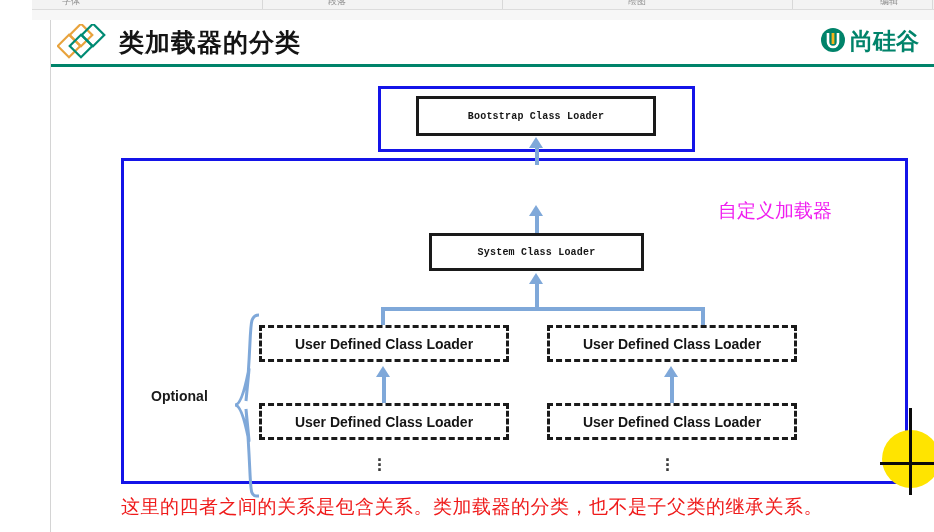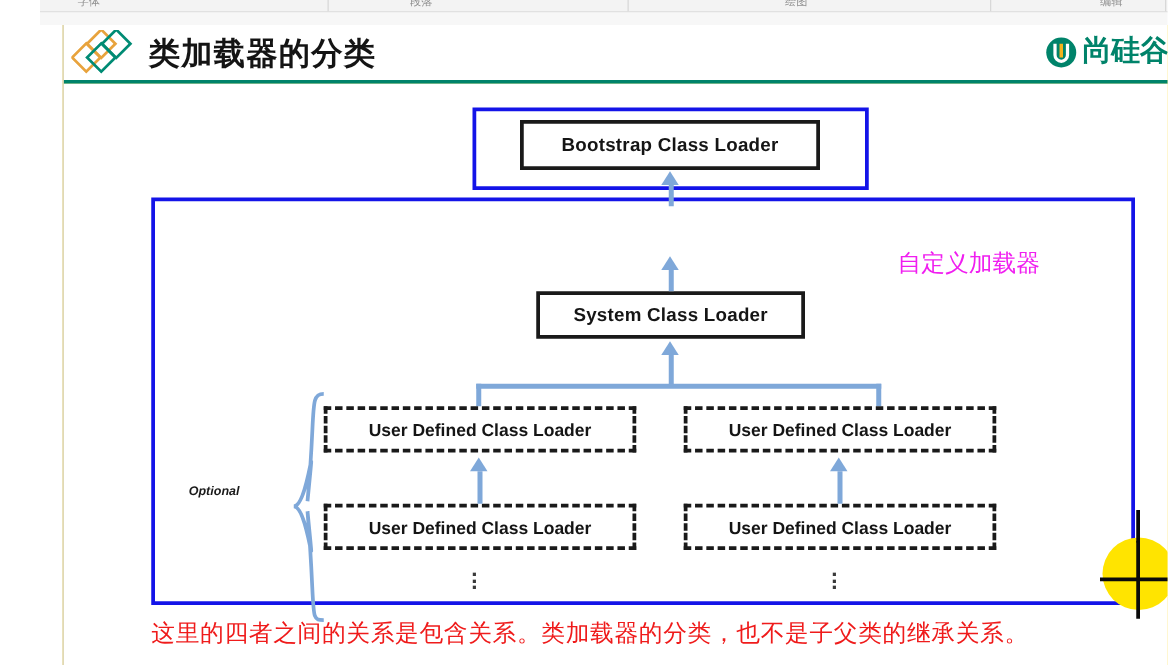--- a/index.html
+++ b/index.html
@@ -53,22 +53,22 @@
   .diamond-logo {
     position: absolute; left: 6px; top: 4px; width: 54px; height: 40px;
   }
   .page-title {
     position: absolute; left: 68px; top: 6px;
     font-size: 25px; font-weight: bold; color: #141414;
     letter-spacing: 1px; line-height: 34px;
     font-family: "DejaVu Sans", "Liberation Sans", sans-serif;
   }
   .brand {
-    position: absolute; right: 14px; top: 7px;
-    display: flex; align-items: flex-end; gap: 4px;
+    position: absolute; right: 30px; top: 7px;
+    display: flex; align-items: flex-start; gap: 4px;
   }
   .brand-text {
     font-size: 23px; font-weight: bold; color: #00836a;
     font-family: "DejaVu Sans", "Liberation Sans", sans-serif;
     line-height: 28px;
   }
 
   
   .canvas {
     position: absolute; left: 0; top: 47px; width: 898px; height: 465px;
@@ -81,23 +81,23 @@
   }
   #bootstrap-frame { left: 327px; top: 19px; width: 317px; height: 66px; }
   #custom-frame    { left: 70px;  top: 91px; width: 787px; height: 326px; }
 
   
   .node {
     position: absolute;
     border: 3px solid #1a1a1a;
     background: #ffffff;
     display: flex; align-items: center; justify-content: center;
-    font-size: 15px; font-weight: bold; color: #151515;
+    font-size: 10px; font-weight: bold; color: #151515;
     letter-spacing: .2px;
-    font-family: Liberation Sans, sans-serif;
+    font-family: Liberation Mono, monospace;
     white-space: nowrap;
   }
   #node-bootstrap { left: 365px; top: 29px;  width: 240px; height: 40px; }
   #node-extension { left: 378px; top: 98px;  width: 215px; height: 38px; }
   #node-system    { left: 378px; top: 166px; width: 215px; height: 38px; }
 
   
   .node-dashed {
     position: absolute;
     border: 3px dashed #1a1a1a;
@@ -120,23 +120,22 @@
     position: absolute; width: 0; height: 0;
     border-left: 7px solid transparent;
     border-right: 7px solid transparent;
     border-bottom: 11px solid #7fa8d9;
   }
 
   
   .brace-wrap { position: absolute; left: 182px; top: 246px; width: 28px; height: 185px; }
   .optional-label {
     position: absolute; left: 100px; top: 321px;
-    font-size: 10px; font-weight: bold; color: #1a1a1a;
+    font-size: 14px; font-weight: bold; color: #1a1a1a;
     font-family: "Liberation Sans", sans-serif;
-    font-style: italic;
   }
 
   
   .magenta-note {
     position: absolute; left: 667px; top: 131px;
     font-size: 19px; color: #f01ef0; font-weight: 500;
     font-family: "DejaVu Sans", "Liberation Sans", sans-serif;
     white-space: nowrap;
   }
 

